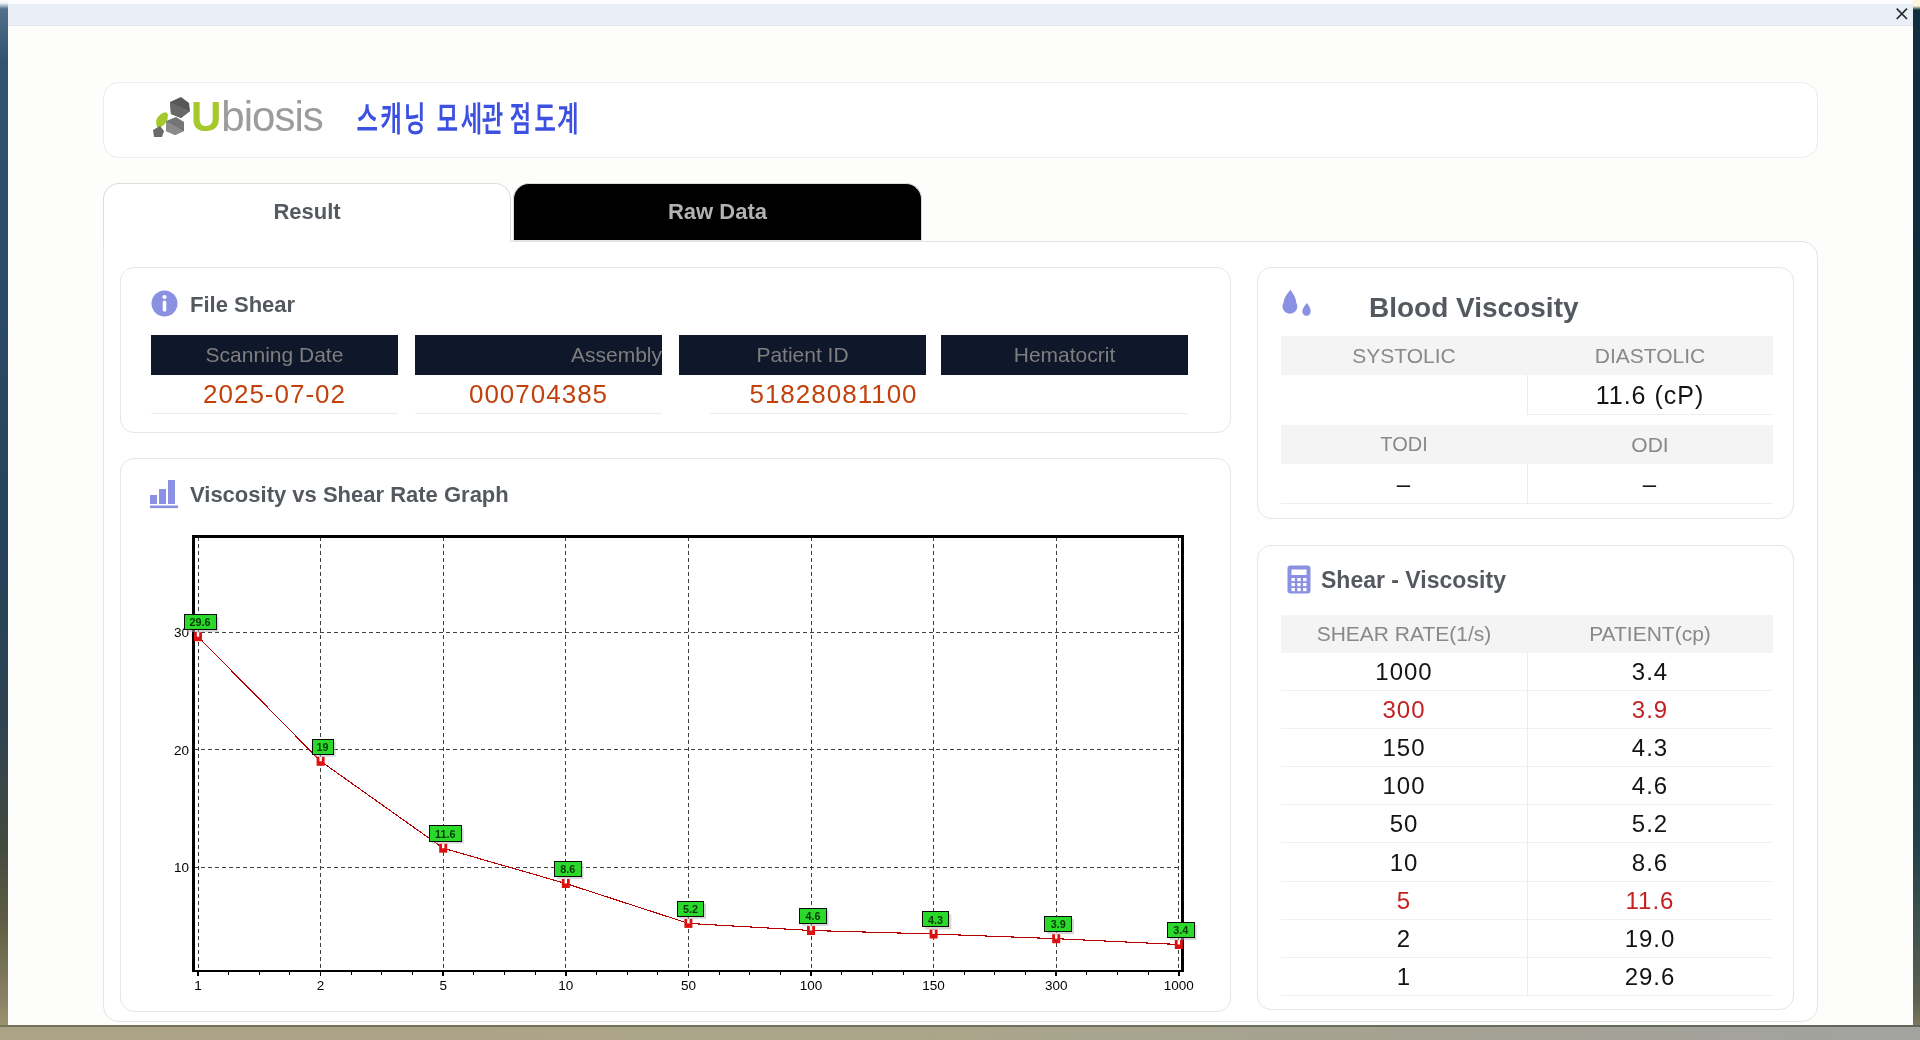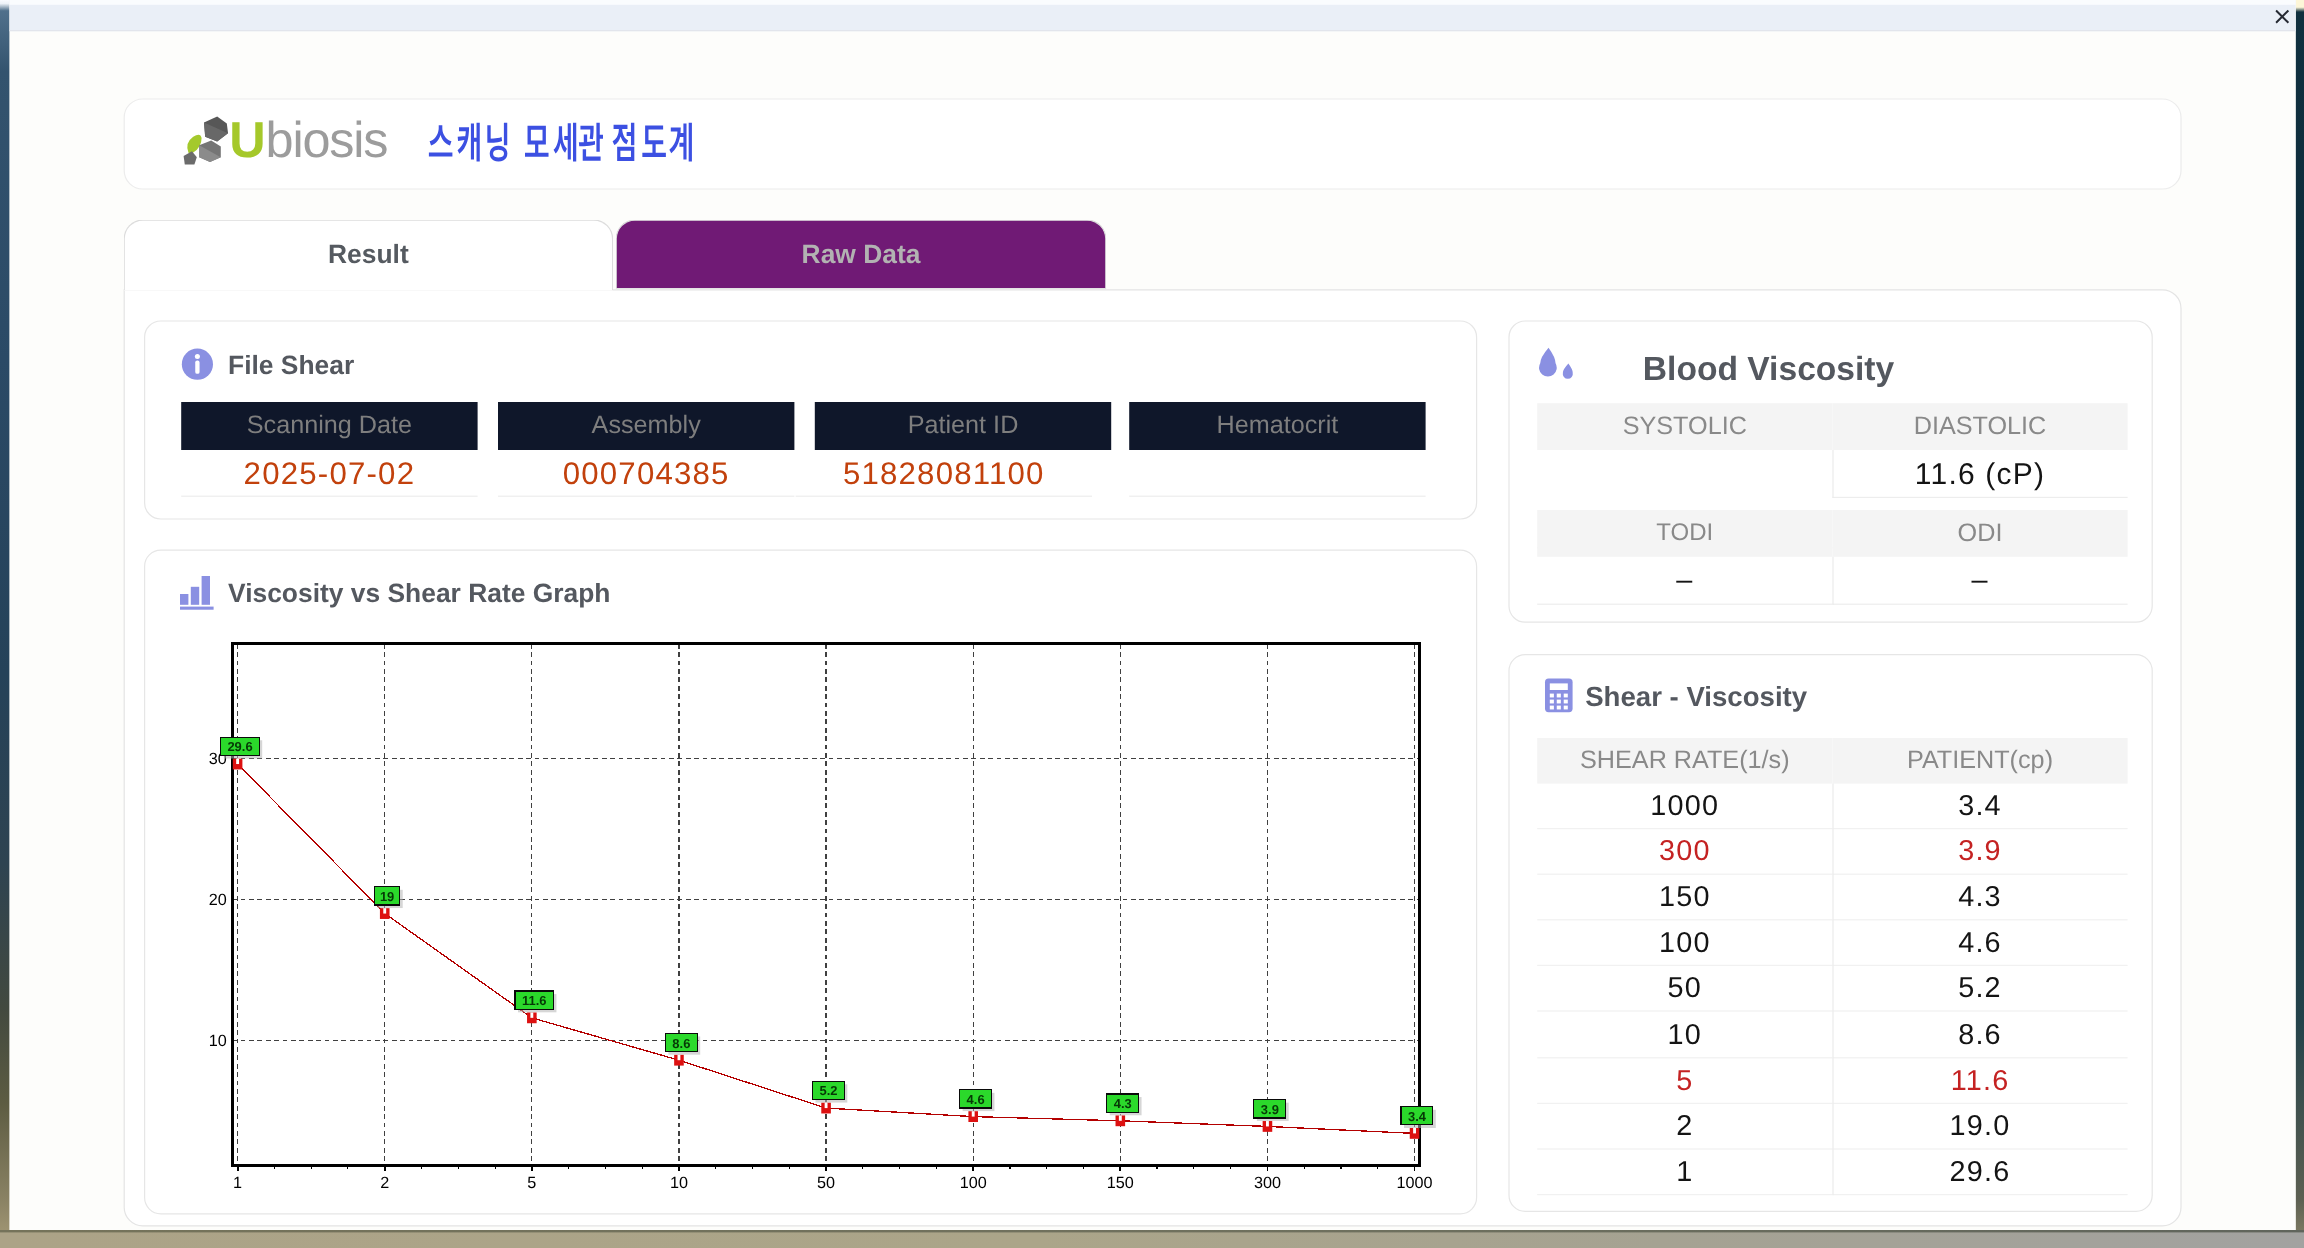--- a/index.html
+++ b/index.html
@@ -19,21 +19,21 @@
 #topbar::before { content:""; position:absolute; left:0; top:0; width:100%; height:4px; background:#fafcfe; }
 
 .card { background:#fff; border:1px solid #ececec; border-radius:16px; }
 #logocard { left:103px; top:82px; width:1715px; height:76px; }
 #ubiosis { left:191px; top:93px; font-size:42px; color:#9c9c9c; letter-spacing:-1px; }
 #ubiosis b { color:#a5c82a; font-weight:bold; letter-spacing:0; }
 
 .tab { position:absolute; top:183px; height:59px; border:1px solid #dcdcdc; border-bottom:none;
   border-radius:16px 16px 0 0; font-weight:bold; font-size:22px; text-align:center; line-height:56px; }
 #tab1 { left:103px; width:408px; background:#fff; color:#555a60; z-index:3; }
-#tab2 { left:513px; width:409px; background:#701a75; color:#b2b2b2; border-bottom:1px solid #e4e4e4; height:58px; }
+#tab2 { left:513px; width:409px; background:#000000; color:#b2b2b2; border-bottom:1px solid #e4e4e4; height:58px; }
 
 #bigcard { left:103px; top:241px; width:1715px; height:781px; background:#fff;
   border:1px solid #e4e4e4; border-radius:0 16px 16px 16px; }
 .panel { position:absolute; background:#fff; border:1px solid #e6e6e6; border-radius:14px; }
 #fileinfo { left:120px; top:267px; width:1111px; height:166px; }
 #graphpanel { left:120px; top:458px; width:1111px; height:554px; }
 #bvpanel { left:1257px; top:267px; width:537px; height:252px; }
 #shearpanel { left:1257px; top:545px; width:537px; height:465px; }
 .ptitle { position:absolute; font-weight:bold; font-size:22px; color:#54585f; }
 
@@ -79,24 +79,24 @@
 
 <div id="fileinfo" class="abs panel"></div>
 <svg class="abs" style="left:151px;top:290px;" width="28" height="28" viewBox="0 0 28 28">
   <circle cx="13.5" cy="13.5" r="13" fill="#8a90e2"></circle>
   <rect x="11.7" y="10.5" width="3.6" height="11" rx="1.6" fill="#fff"></rect>
   <circle cx="13.5" cy="7" r="2.1" fill="#fff"></circle>
 </svg>
 <div class="ptitle" style="left:190px;top:292px;">File Shear</div>
 <div class="fhead abs" style="left:151px;">Scanning Date</div>
 <div class="fval abs" style="left:151px;">2025-07-02</div>
-<div class="fhead abs" style="left:415px;">Assembly</div>
+<div class="fhead abs" style="left:415px;text-align:right;">Assembly</div>
 <div class="fval abs" style="left:415px;">000704385</div>
 <div class="fhead abs" style="left:679px;">Patient ID</div>
-<div class="fval abs" style="left:663px;text-align:center;">51828081100</div>
+<div class="fval abs" style="left:710px;text-align:center;">51828081100</div>
 <div class="fhead abs" style="left:941px;">Hematocrit</div>
 <div class="fval abs" style="left:941px;"></div>
 
 <div id="graphpanel" class="abs panel"></div>
 <svg class="abs" style="left:149px;top:478px;" width="32" height="32" viewBox="0 0 32 32">
   <rect x="1" y="17" width="7" height="9" fill="#8a90e2"></rect>
   <rect x="10" y="11" width="7" height="15" fill="#8a90e2"></rect>
   <rect x="19" y="2" width="7" height="24" fill="#8a90e2"></rect>
   <rect x="1" y="27.5" width="28" height="2.6" fill="#8a90e2"></rect>
 </svg>

